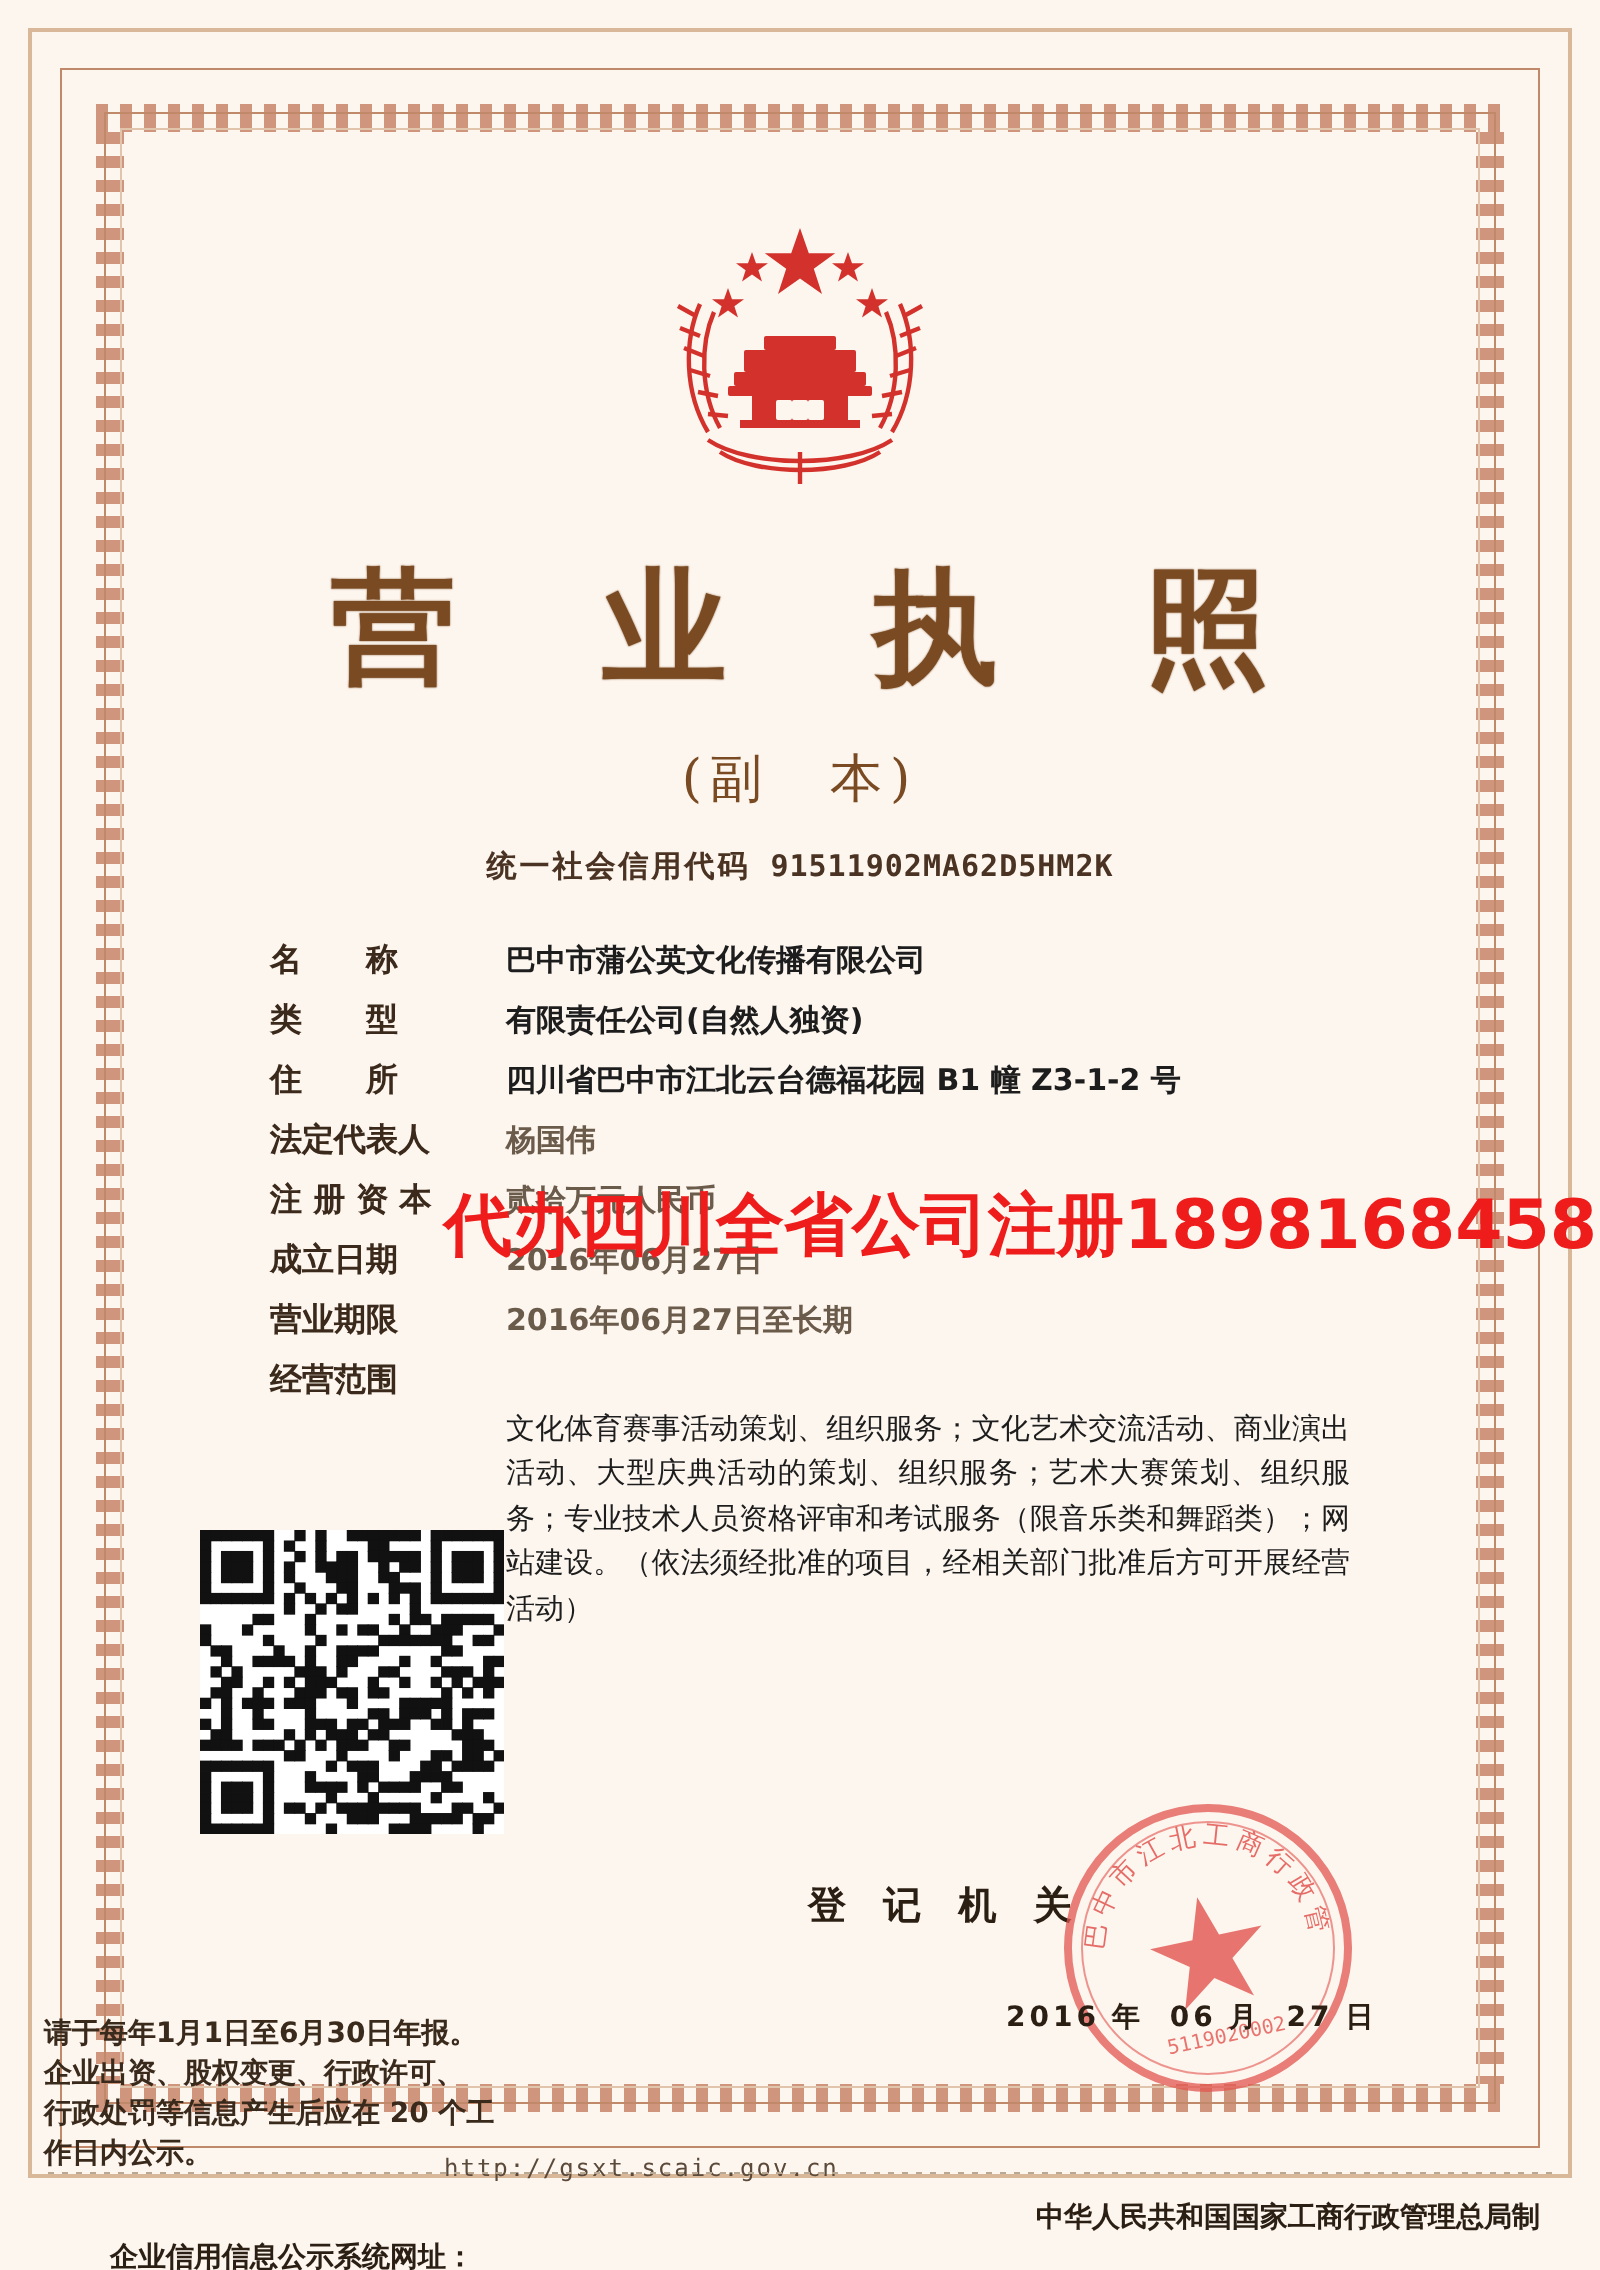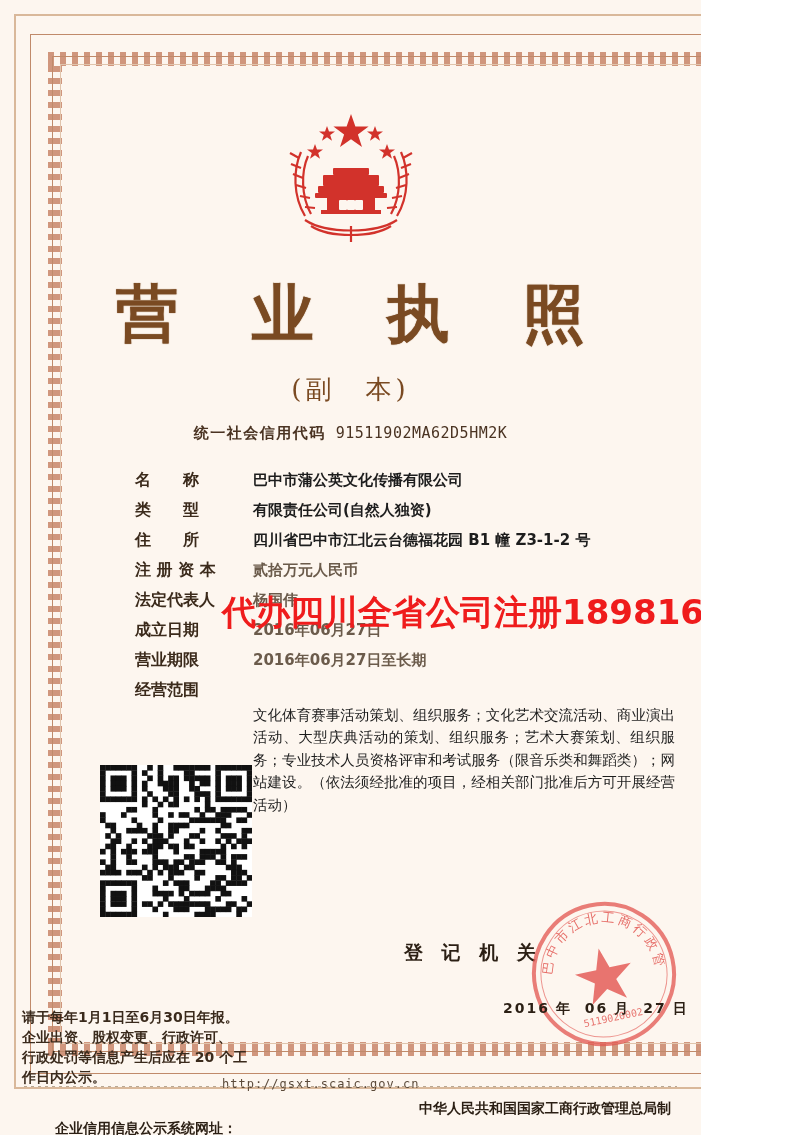--- a/index.html
+++ b/index.html
@@ -2,21 +2,21 @@
 <html><head>
 <meta charset="utf-8">
 <style>
   html, body {
     margin: 0;
     padding: 0;
     background: #ffffff;
   }
   #page {
     position: relative;
-    width: 701px;
+    width: 800px;
     height: 1135px;
     background: #fdf6ef;
     overflow: hidden;
     font-family: "DejaVu Sans", "Liberation Sans", sans-serif;
   }
   
   .outer-frame {
     position: absolute;
     left: 14px; top: 14px;
     width: 772px; height: 1075px;
@@ -96,21 +96,21 @@
     text-align: center;
     font-size: 15px;
     color: #4a3322;
     letter-spacing: 1.5px;
     font-weight: 600;
   }
   .credit-code .num {
     font-family: "DejaVu Sans Mono", "Liberation Mono", monospace;
     letter-spacing: .5px;
     margin-left: 10px;
-    font-weight: 400;
+    font-weight: 700;
   }
 
   
   .fields {
     position: absolute;
     left: 135px;
     top: 470px;
     width: 540px;
   }
   .row {
@@ -313,26 +313,26 @@
     </div>
     <div class="row">
       <div class="label">类　　型</div>
       <div class="value">有限责任公司(自然人独资)</div>
     </div>
     <div class="row">
       <div class="label">住　　所</div>
       <div class="value">四川省巴中市江北云台德福花园 B1 幢 Z3-1-2 号</div>
     </div>
     <div class="row faded">
+      <div class="label">法定代表人</div>
+      <div class="value">杨国伟</div>
+    </div>
+    <div class="row faded">
       <div class="label">注 册 资 本</div>
       <div class="value">贰拾万元人民币</div>
-    </div>
-    <div class="row faded">
-      <div class="label">法定代表人</div>
-      <div class="value">杨国伟</div>
     </div>
     <div class="row faded">
       <div class="label">成立日期</div>
       <div class="value">2016年06月27日</div>
     </div>
     <div class="row faded">
       <div class="label">营业期限</div>
       <div class="value">2016年06月27日至长期</div>
     </div>
     <div class="row scope">

